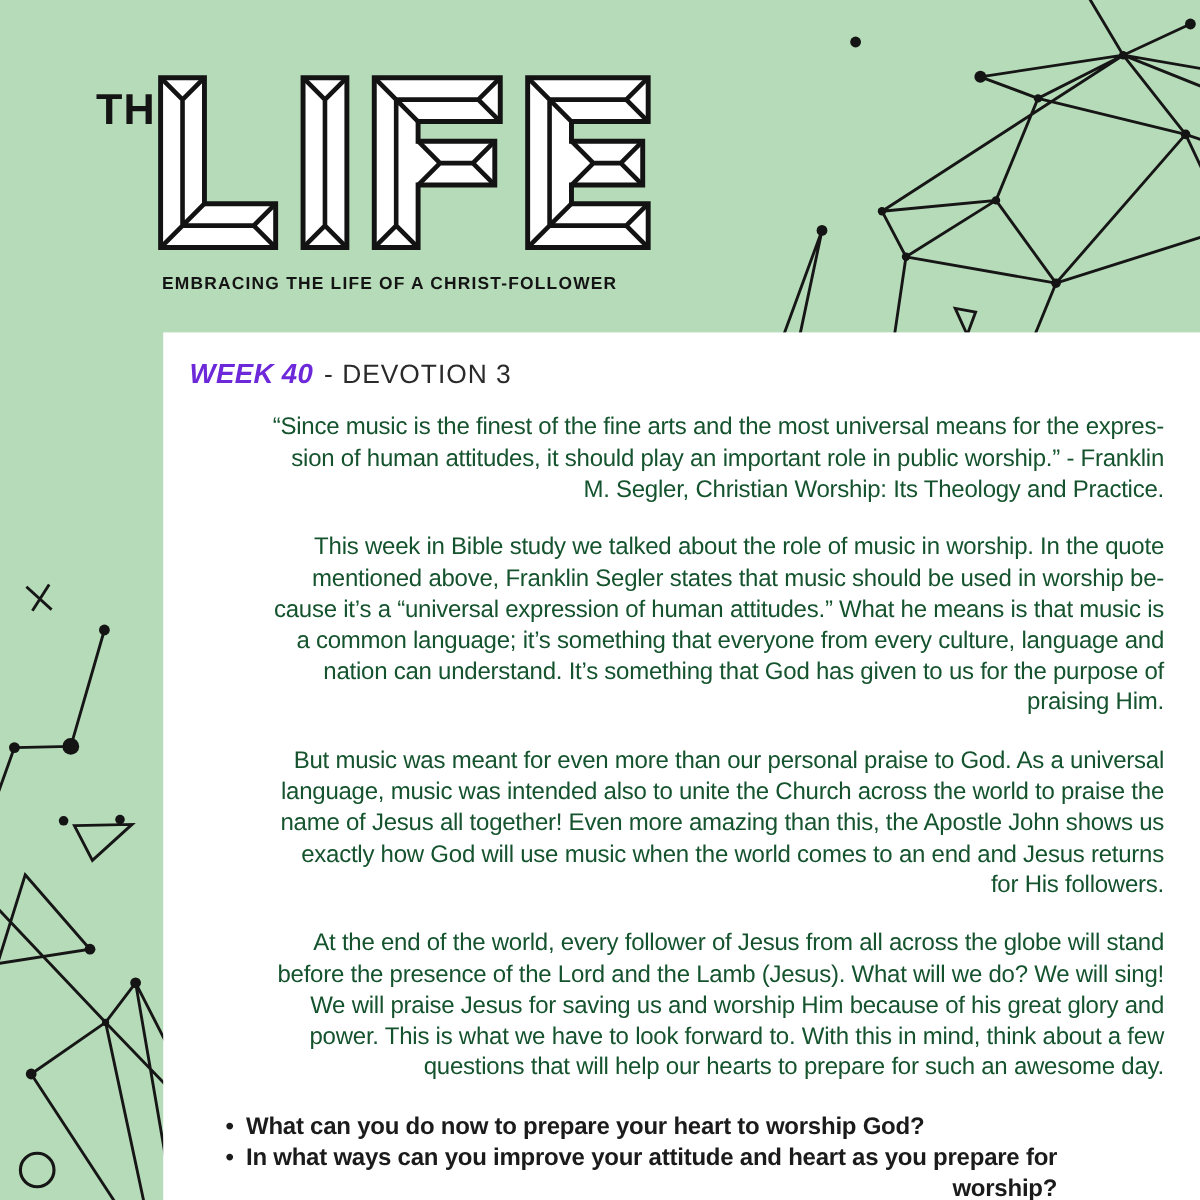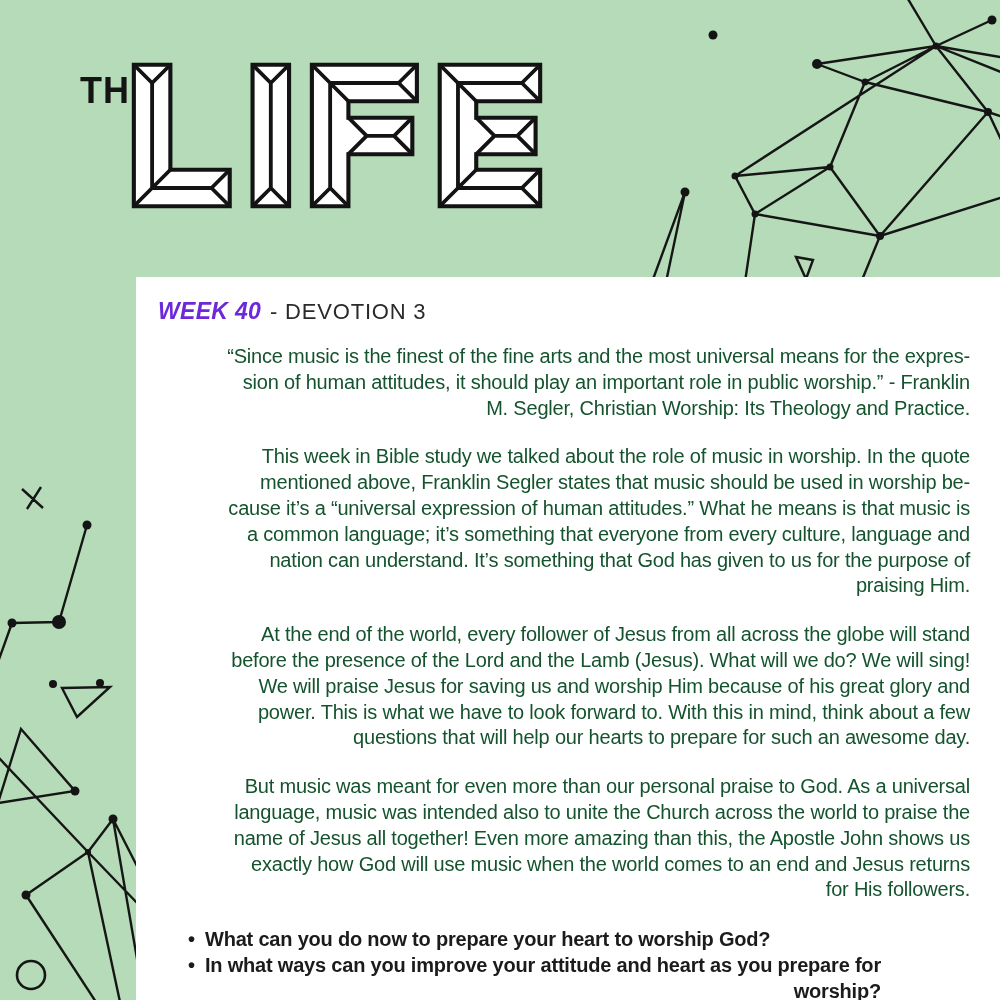--- a/index.html
+++ b/index.html
@@ -100,44 +100,45 @@
 
     <path class="face" d="M130,0 H170 V155 H130 Z"></path>
     <path class="bevel" d="M130,0 L150,20 M170,0 L150,20 M150,20 V135 M130,155 L150,135 M170,155 L150,135"></path>
 
     <path class="face" d="M195,0 H310 V40 H235 V58 H305 V98 H235 V155 H195 Z"></path>
     <path class="bevel" d="M195,0 L215,20 M215,20 H290 M310,0 L290,20 M310,40 L290,20 M235,40 L215,20 M215,20 V135 M195,155 L215,135 M235,155 L215,135 M235,58 L255,78 M235,98 L255,78 M255,78 H285 M305,58 L285,78 M305,98 L285,78"></path>
 
     <path class="face" d="M335,0 H445 V40 H375 V58 H440 V98 H375 V115 H445 V155 H335 Z"></path>
     <path class="bevel" d="M335,0 L355,20 M355,20 H425 M445,0 L425,20 M445,40 L425,20 M375,40 L355,20 M355,20 V135 M335,155 L355,135 M375,115 L355,135 M355,135 H425 M445,115 L425,135 M445,155 L425,135 M375,58 L395,78 M375,98 L395,78 M395,78 H420 M440,58 L420,78 M440,98 L420,78"></path>
   </svg>
+  <div class="tagline">EMBRACING THE LIFE OF A CHRIST-FOLLOWER</div>
 
   <div class="panel">
     <div class="heading">
       <span class="week">WEEK 40</span><span class="devo">- DEVOTION 3</span>
     </div>
     <p class="para first">“Since music is the finest of the fine arts and the most universal means for the expres-
 sion of human attitudes, it should play an important role in public worship.” - Franklin
 M. Segler, Christian Worship: Its Theology and Practice.</p>
     <p class="para">This week in Bible study we talked about the role of music in worship. In the quote
 mentioned above, Franklin Segler states that music should be used in worship be-
 cause it’s a “universal expression of human attitudes.” What he means is that music is
 a common language; it’s something that everyone from every culture, language and
 nation can understand. It’s something that God has given to us for the purpose of
 praising Him.</p>
+    <p class="para">But music was meant for even more than our personal praise to God. As a universal
+language, music was intended also to unite the Church across the world to praise the
+name of Jesus all together! Even more amazing than this, the Apostle John shows us
+exactly how God will use music when the world comes to an end and Jesus returns
+for His followers.</p>
     <p class="para">At the end of the world, every follower of Jesus from all across the globe will stand
 before the presence of the Lord and the Lamb (Jesus). What will we do? We will sing!
 We will praise Jesus for saving us and worship Him because of his great glory and
 power. This is what we have to look forward to. With this in mind, think about a few
 questions that will help our hearts to prepare for such an awesome day.</p>
-    <p class="para">But music was meant for even more than our personal praise to God. As a universal
-language, music was intended also to unite the Church across the world to praise the
-name of Jesus all together! Even more amazing than this, the Apostle John shows us
-exactly how God will use music when the world comes to an end and Jesus returns
-for His followers.</p>
     <ul class="bullets">
       <li>
         <span class="marker">•</span>
         <span class="btext">What can you do now to prepare your heart to worship God?</span>
       </li>
       <li>
         <span class="marker">•</span>
         <span class="btext">In what ways can you improve your attitude and heart as you prepare for
 worship?</span>
       </li>

